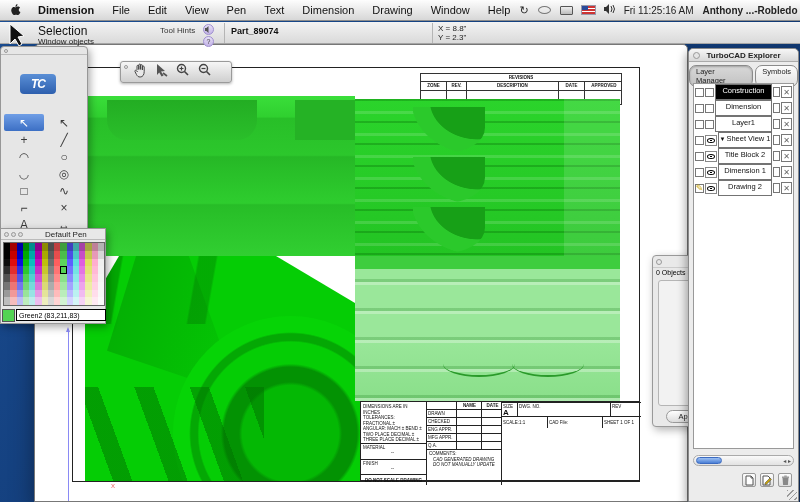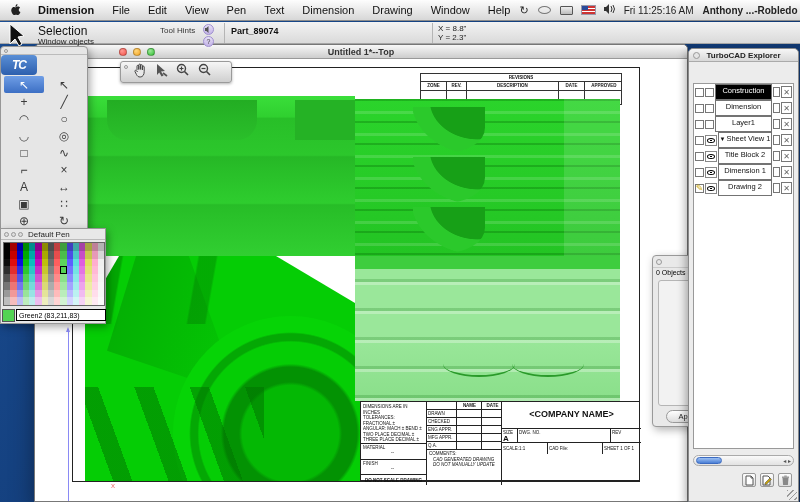--- a/index.html
+++ b/index.html
@@ -108,30 +108,30 @@
 
   
   .yaxis{position:absolute;left:33px;top:271px;width:1px;height:172px;background:#8a8af5}
   .yaxis i{position:absolute;left:-2px;top:-4px;width:0;height:0;border-left:2.5px solid transparent;border-right:2.5px solid transparent;border-bottom:5px solid #8a8af5}
   .xlabel{position:absolute;left:76px;top:421px;color:#f07070;font-size:8px}
 
   
   .toolpal{position:absolute;left:0;top:46px;width:88px;background:#e6e6e6;border:1px solid #979797;border-radius:4px 4px 0 0;box-shadow:2px 3px 8px rgba(0,0,0,.35);z-index:40}
   .toolpal .pbar{height:8px;border-bottom:1px solid #bbb;position:relative}
   .toolpal .pbar i{position:absolute;left:3px;top:2px;width:4px;height:4px;border:1px solid #999;border-radius:50%}
-  .tclogo{margin:0;width:36px;height:20px;border-radius:4px;background:linear-gradient(#5a8fd6,#2d5fae);color:#fff;font-weight:bold;font-style:italic;font-size:12px;text-align:center;line-height:20px;letter-spacing:-1px}
+  .tclogo{margin:19px;width:36px;height:20px;border-radius:4px;background:linear-gradient(#5a8fd6,#2d5fae);color:#fff;font-weight:bold;font-style:italic;font-size:12px;text-align:center;line-height:20px;letter-spacing:-1px}
   .tgrid{display:grid;grid-template-columns:40px 40px;padding:1px 3px 4px 3px}
   .tcell{height:17px;display:flex;align-items:center;justify-content:center;font-size:12px;color:#3a3a3a}
   .tcell.sel{background:linear-gradient(#6f9ee6,#3c6fc4);border-radius:2px;color:#fff}
 
   
   .penpal{position:absolute;left:0;top:228px;width:106px;height:96px;background:#e8e8e8;border:1px solid #979797;box-shadow:2px 3px 8px rgba(0,0,0,.35);z-index:41}
   .penpal .pbar{height:11px;border-bottom:1px solid #bbb;display:flex;align-items:center;gap:2px;padding-left:3px;font-size:8px;color:#222}
   .penpal .pbar i{width:5px;height:5px;border:1px solid #999;border-radius:50%;background:#ddd}
-  .penpal .ptitle{margin-left:3px;white-space:nowrap}
+  .penpal .ptitle{margin-left:20px;white-space:nowrap}
   .pgrid{position:absolute;left:2px;top:13px;width:102px;height:64px;display:grid;grid-template-columns:repeat(16,1fr);grid-template-rows:repeat(8,1fr);border:1px solid #666;background:#fff}
   .pgrid i{display:block}
   .pgrid i.psel{outline:1.5px solid #000;outline-offset:-1px;z-index:2}
   .cursw{position:absolute;left:1px;top:80px;width:13px;height:13px;border:1px solid #555}
   .ptip{position:absolute;left:15px;top:80px;width:90px;height:12px;background:#fff;border:1px solid #000;font-size:7px;line-height:11px;padding-left:2px;white-space:nowrap;overflow:hidden}
 
   
   .objpanel{position:absolute;left:652px;top:255px;width:58px;height:172px;background:#e9e9e9;border:1px solid #999;border-radius:4px;box-shadow:2px 3px 8px rgba(0,0,0,.3);z-index:20;overflow:hidden}
   .objpanel .pbar{height:12px;border-bottom:1px solid #ccc;position:relative}
   .objpanel .pbar i{position:absolute;left:3px;top:3px;width:6px;height:6px;border:1px solid #999;border-radius:50%}
@@ -224,28 +224,20 @@
 <span class="pcirc" style="left:203px;top:36px">?</span>
 <span class="vsep" style="left:224px"></span>
 <span class="partname">Part_89074</span>
 <span class="vsep" style="left:432px"></span>
 <span class="coords">
   <span>X = 8.8"</span><br>
   <span>Y = 2.3"</span>
 </span>
 
 <div class="docwin">
-  <div class="titlebar">
-    <span class="tl-dots">
-      <i class="dot-close"></i>
-      <i class="dot-min"></i>
-      <i class="dot-zoom"></i>
-    </span>
-    <span>Untitled 1*--Top</span>
-  </div>
   <div class="canvas">
 
     <div class="sheet">
 
       <div class="rev">
         <div class="r1">REVISIONS</div>
         <div class="r2">
           <div>ZONE</div>
           <div>REV.</div>
           <div>DESCRIPTION</div>
@@ -329,21 +321,20 @@
               <div></div>
               <div></div>
             </div>
           <div class="comments">
             <div>COMMENTS:</div>
             <div style="padding-left:4px;font-style:italic">CAD GENERATED DRAWING</div>
             <div style="padding-left:4px;font-style:italic">DO NOT MANUALLY UPDATE</div>
           </div>
         </div>
         <div class="colR">
-          <div class="company">&lt;COMPANY NAME&gt;</div>
           <div class="sz">
             <div><span>SIZE</span><br><span class="bigA">A</span></div>
             <div>DWG. NO.</div>
             <div>REV</div>
           </div>
           <div class="sc2">
             <div>SCALE:1:1</div>
             <div>CAD File:</div>
             <div>SHEET 1 OF 1</div>
           </div>
@@ -562,20 +553,24 @@
   <div class="otitle">0 Objects Sel</div>
   <div class="objinset"></div>
   <div class="applybtn">Apply</div>
 </div>
 
 <div class="explorer">
   <div class="pbar">
     <i></i>
     <span>TurboCAD Explorer</span>
   </div>
+  <div class="tabs">
+    <span class="tab active">Layer Manager</span>
+    <span class="tab">Symbols</span>
+  </div>
   <div class="laylist">
     <div class="lrow">
       <span class="cb"></span>
       <span class="cb"></span>
       <span class="lname selected">Construction</span>
       <span class="sbox"></span>
       <span class="xbox">✕</span>
     </div>
     <div class="lrow">
       <span class="cb"></span>

